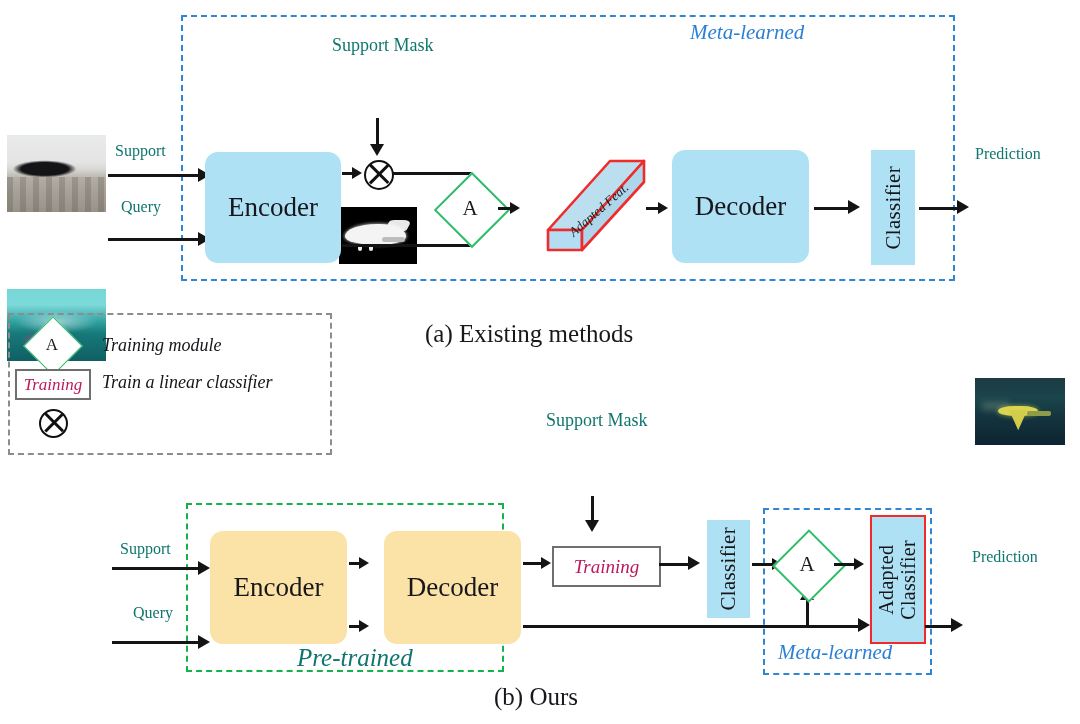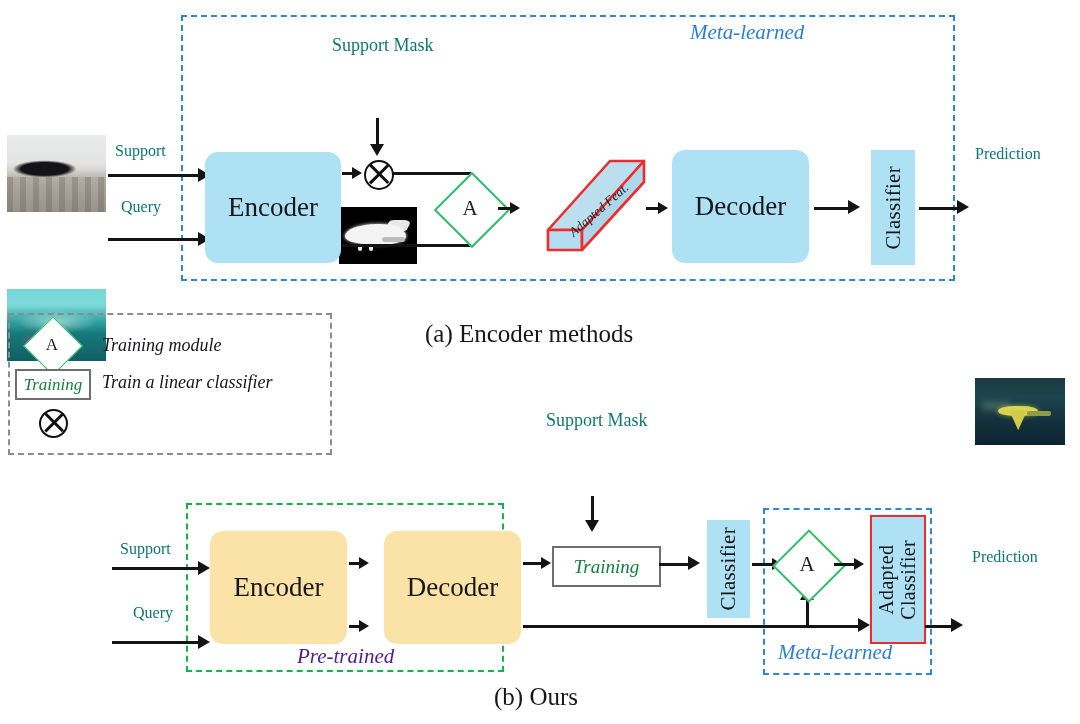--- a/index.html
+++ b/index.html
@@ -13,22 +13,22 @@
   }
   .canvas{position:absolute;left:0;top:0;width:1080px;height:724px;}
   .abs{position:absolute;}
 
   
   .lbl{font-family:"Liberation Serif", serif;color:#0f766e;white-space:nowrap;}
   .serif-20{font-size:16px;text-align:right;}
   .serif-18{font-size:18px;}
   .caption{font-size:25px;color:#17181c;white-space:nowrap;}
   .ital-blue{font-style:italic;color:#2b7fd4;font-size:21px;white-space:nowrap;}
-  .ital-green{font-style:italic;color:#4c1d95;font-size:21px;white-space:nowrap;}
-  .ital-cyan{font-style:italic;color:#15803d;font-size:19px;white-space:nowrap;}
+  .ital-green{font-style:italic;color:#0f766e;font-size:25px;white-space:nowrap;}
+  .ital-cyan{font-style:italic;color:#be185d;font-size:19px;white-space:nowrap;}
   .ital-black{font-style:italic;font-size:18px;color:#15151a;white-space:nowrap;}
 
   
   .rbox{
     border-radius:13px;
     display:flex;align-items:center;justify-content:center;
     font-size:27px;color:#16161b;
   }
   .blue-fill{background:#aee1f4;}
   .yellow-fill{background:#fbe2a6;}
@@ -260,21 +260,21 @@
   <div class="arrow-r" style="left:957px;top:200px;"></div>
 
   <div class="abs lbl serif-20" style="left:975px;top:145px;">Prediction</div>
   <div class="abs thumb img-pred" style="left:975px;top:172px;width:90px;height:67px;">
     <div class="phaze"></div>
     <div class="pbody"></div>
     <div class="pnose"></div>
     <div class="pwing"></div>
   </div>
 
-  <div class="abs lbl caption" style="left:425px;top:320px;">(a) Encoder methods</div>
+  <div class="abs lbl caption" style="left:425px;top:320px;">(a) Existing methods</div>
 
   <div class="abs dashed-gray" style="left:8px;top:313px;width:320px;height:138px;"></div>
 
   <div class="diamond legend-diamond" style="left:32px;top:325px;width:40px;height:40px;">
     <div class="dshape"></div>
     <div class="dtxt" style="font-size:17px;">A</div>
   </div>
   <div class="abs lbl ital-black" style="left:102px;top:335px;">Training module</div>
 
   <div class="abs gray-border" style="left:15px;top:369px;width:72px;height:27px;">

